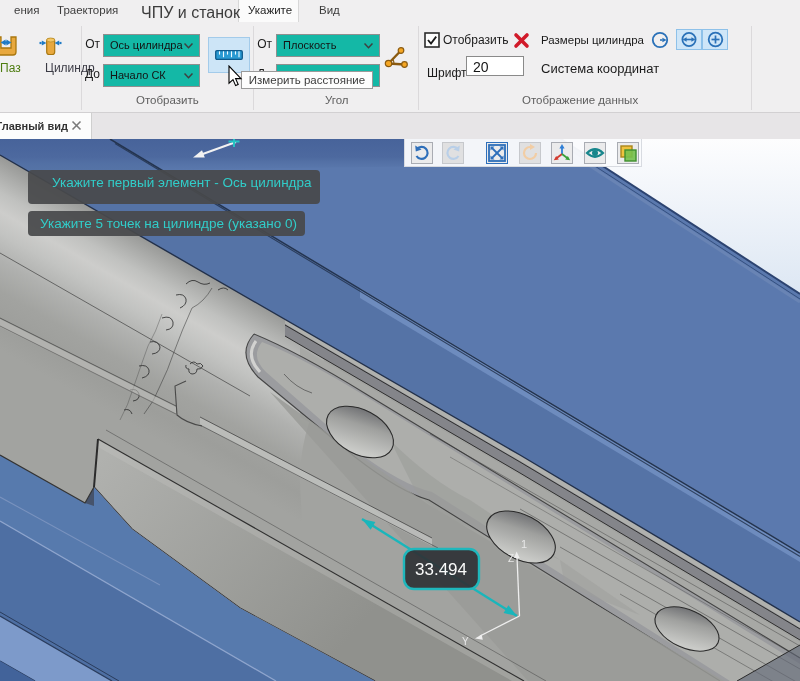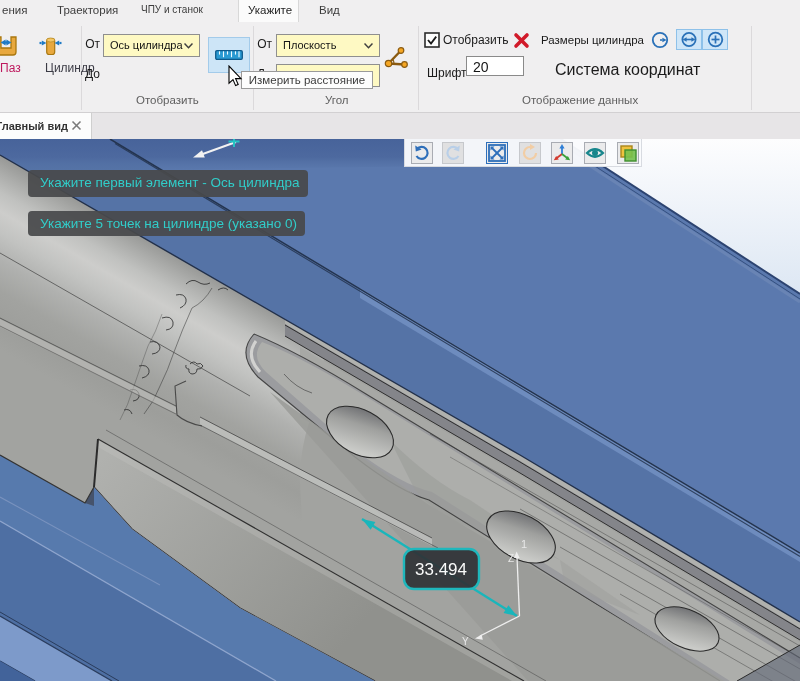--- a/index.html
+++ b/index.html
@@ -1,76 +1,82 @@
 <!DOCTYPE html>
 <html><head>
 <meta charset="utf-8">
 <style>
   html,body{margin:0;padding:0;}
   body{width:800px;height:681px;overflow:hidden;position:relative;
        font-family:"Liberation Sans",sans-serif;background:#f0eff0;}
   .abs{position:absolute;}
   .lbl{position:absolute;font-size:12px;color:#1b1b1b;white-space:nowrap;}
-  .combo{position:absolute;background:#fef9c3;border:1px solid #8f8f8f;
+  .combo{position:absolute;background:#14b8a6;border:1px solid #8f8f8f;
          font-size:11px;color:#141414;}
   .combo span{position:absolute;left:6px;top:4px;white-space:nowrap;}
   .chev{position:absolute;right:6px;top:8px;width:9px;height:6px;}
   .glabel{position:absolute;font-size:11.5px;color:#5e5e5e;white-space:nowrap;}
   .tbbtn{position:absolute;width:22px;height:22px;border:1px solid #a9acb3;
          background:#ebebec;box-sizing:border-box;}
   .tbbtn.dis{border-color:#c6c8cc;background:#e0e0e1;}
   .vtip{position:absolute;background:rgba(72,73,75,0.93);border-radius:4px;
         color:#31cdc9;font-size:13.5px;white-space:nowrap;}
 </style>
 </head>
 <body>
 
 <div class="abs" style="left:0;top:0;width:800px;height:22px;background:#f0eff0;">
   <div class="abs" style="left:238px;top:0;width:61px;height:22px;background:#fbfbfb;
        border-left:1px solid #d8d8d8;border-right:1px solid #d8d8d8;box-sizing:border-box;"></div>
-  <div class="lbl" style="left:2px;top:4px;color:#3c3c3c;font-size:11.5px;">ения</div>
+  <div class="lbl" style="left:14px;top:4px;color:#3c3c3c;font-size:11.5px;">ения</div>
   <div class="lbl" style="left:57px;top:4px;color:#3c3c3c;font-size:11.5px;">Траектория</div>
-  <div class="lbl" style="left:141px;top:4px;color:#3c3c3c;font-size:10px;">ЧПУ и станок</div>
+  <div class="lbl" style="left:141px;top:4px;color:#3c3c3c;font-size:16px;">ЧПУ и станок</div>
   <div class="lbl" style="left:248px;top:4px;color:#1f1f1f;font-size:11.5px;">Укажите</div>
   <div class="lbl" style="left:319px;top:4px;color:#3c3c3c;font-size:11.5px;">Вид</div>
 </div>
 
 <div class="abs" style="left:0;top:22px;width:800px;height:90px;background:#f0eff0;
      border-bottom:1px solid #d2d0d2;box-sizing:content-box;">
 
   <div class="abs" style="left:81px;top:4px;width:1px;height:84px;background:#dbd9db;"></div>
   <div class="abs" style="left:253px;top:4px;width:1px;height:84px;background:#dbd9db;"></div>
   <div class="abs" style="left:418px;top:4px;width:1px;height:84px;background:#dbd9db;"></div>
   <div class="abs" style="left:751px;top:4px;width:1px;height:84px;background:#dbd9db;"></div>
 
   <svg class="abs" style="left:-7px;top:12px;" width="25" height="25" viewBox="0 0 25 25">
     <path d="M2 3 L2 18 Q2 21 5 21 L20 21 Q23 21 23 18 L23 3 L18 3 L18 14 L8 14 L8 3 Z" fill="#e8a83e" stroke="#a9770f" stroke-width="1.3"></path>
     <line x1="11" y1="8.5" x2="15" y2="8.5" stroke="#1f7ac5" stroke-width="2.4"></line>
     <path d="M7.6 8.5 l5 -3 v6 Z" fill="#1f7ac5"></path>
     <path d="M18.4 8.5 l-5 -3 v6 Z" fill="#1f7ac5"></path>
   </svg>
-  <div class="lbl" style="left:0px;top:39px;color:#be185d;text-align:center;">Паз</div>
+  <div class="lbl" style="left:0px;top:39px;color:#4d7c0f;text-align:center;">Паз</div>
   <svg class="abs" style="left:38px;top:12px;" width="25" height="25" viewBox="0 0 25 25">
     <rect x="8.7" y="4.5" width="8" height="16" rx="2.5" fill="#e8a83e" stroke="#a9770f" stroke-width="1.2"></rect>
     <ellipse cx="12.7" cy="6" rx="4" ry="2" fill="#f4c665" stroke="#b98d28" stroke-width="0.8"></ellipse>
     <line x1="1.5" y1="9" x2="3.6" y2="9" stroke="#1f7ac5" stroke-width="2.2"></line>
     <path d="M8.4 9 l-4.6 -2.6 v5.2 Z" fill="#1f7ac5"></path>
     <line x1="23.5" y1="9" x2="21.4" y2="9" stroke="#1f7ac5" stroke-width="2.2"></line>
     <path d="M16.6 9 l4.6 -2.6 v5.2 Z" fill="#1f7ac5"></path>
   </svg>
   <div class="lbl" style="left:27px;top:39px;color:#3a3a44;margin-left:18px;">Цилиндр</div>
 
   <div class="lbl" style="left:70px;top:15px;width:30px;text-align:right;">От</div>
   <div class="combo" style="left:103px;top:12px;width:95px;height:21px;">
     <span>Ось цилиндра</span>
     <svg class="chev" viewBox="0 0 9 6">
         <path d="M0.5 0.5 L4.5 4.7 L8.5 0.5" fill="none" stroke="#3f3f3f" stroke-width="1.5"></path>
       </svg>
   </div>
   <div class="lbl" style="left:70px;top:45px;width:30px;text-align:right;">До</div>
+  <div class="combo" style="left:103px;top:42px;width:95px;height:21px;">
+    <span>Начало СК</span>
+    <svg class="chev" viewBox="0 0 9 6">
+        <path d="M0.5 0.5 L4.5 4.7 L8.5 0.5" fill="none" stroke="#3f3f3f" stroke-width="1.5"></path>
+      </svg>
+  </div>
   <div class="abs" style="left:208px;top:15px;width:42px;height:36px;background:#cde5f7;
        border:1px solid #a3cbea;box-sizing:border-box;"></div>
   <svg class="abs" style="left:215px;top:28px;" width="28" height="10" viewBox="0 0 28 10">
     <rect x="0.7" y="0.7" width="26.6" height="8.6" rx="1.2" fill="#2a9ad2" stroke="#0e5a8c" stroke-width="1.3"></rect>
     <g stroke="#eefaff" stroke-width="1.1">
       <line x1="4.5" y1="1.3" x2="4.5" y2="4.6"></line>
         <line x1="8.5" y1="1.3" x2="8.5" y2="7.2"></line>
       <line x1="12.5" y1="1.3" x2="12.5" y2="4.6"></line>
         <line x1="16.5" y1="1.3" x2="16.5" y2="7.2"></line>
       <line x1="20.5" y1="1.3" x2="20.5" y2="4.6"></line>
@@ -131,21 +137,21 @@
   <svg class="abs" style="left:706px;top:8px;" width="19" height="19" viewBox="0 0 19 19">
     <circle cx="9.5" cy="9.5" r="6.8" fill="none" stroke="#2a71b8" stroke-width="1.8"></circle>
     <line x1="9.5" y1="5.5" x2="9.5" y2="13.5" stroke="#2a71b8" stroke-width="1.7"></line>
     <line x1="5.5" y1="9.5" x2="13.5" y2="9.5" stroke="#2a71b8" stroke-width="1.7"></line>
   </svg>
   <div class="lbl" style="left:427px;top:44px;">Шрифт</div>
   <div class="abs" style="left:466px;top:34px;width:58px;height:20px;background:#fff;
        border:1px solid #8a8a8a;box-sizing:border-box;font-size:14px;color:#141414;">
     <span style="position:absolute;left:6px;top:2px;">20</span>
   </div>
-  <div class="lbl" style="left:555px;top:39px;font-size:16px;">Система координат</div>
+  <div class="lbl" style="left:541px;top:39px;font-size:13px;">Система координат</div>
   <div class="glabel" style="left:522px;top:72px;">Отображение данных</div>
 </div>
 
 <div class="abs" style="left:241px;top:71px;width:132px;height:18px;background:#fdfdfd;
      border:1px solid #9a9a9a;box-sizing:border-box;z-index:30;
      font-size:11.5px;color:#3c3c3c;text-align:center;line-height:16px;">Измерить расстояние</div>
 <svg class="abs" style="left:228px;top:65px;z-index:31;" width="15" height="22" viewBox="0 0 15 22">
   <path d="M1 1 L1 18.2 L5 14.6 L7.6 20.6 L10.2 19.5 L7.6 13.6 L13 13.6 Z" fill="#fff" stroke="#000" stroke-width="1.1"></path>
 </svg>
 
@@ -364,14 +370,14 @@
     </svg>
   </div>
   <div class="tbbtn" style="left:212px;top:3px;">
     <svg width="20" height="20" viewBox="0 0 20 20">
       <rect x="3" y="3" width="11" height="11" fill="#eec23e" stroke="#ab861a" stroke-width="1.4"></rect>
       <rect x="7" y="7" width="11" height="11" fill="#74c14d" stroke="#3f8f2f" stroke-width="1.4" fill-opacity="0.9"></rect>
     </svg>
   </div>
 </div>
 
-<div class="vtip" style="left:28px;top:170px;width:268px;height:27px;line-height:25px;padding-left:12px;">Укажите первый элемент - Ось цилиндра</div>
+<div class="vtip" style="left:28px;top:170px;width:268px;height:34px;line-height:25px;padding-left:24px;">Укажите первый элемент - Ось цилиндра</div>
 <div class="vtip" style="left:28px;top:211px;width:265px;height:25px;line-height:25px;padding-left:12px;">Укажите 5 точек на цилиндре (указано 0)</div>
 
 </body></html>

